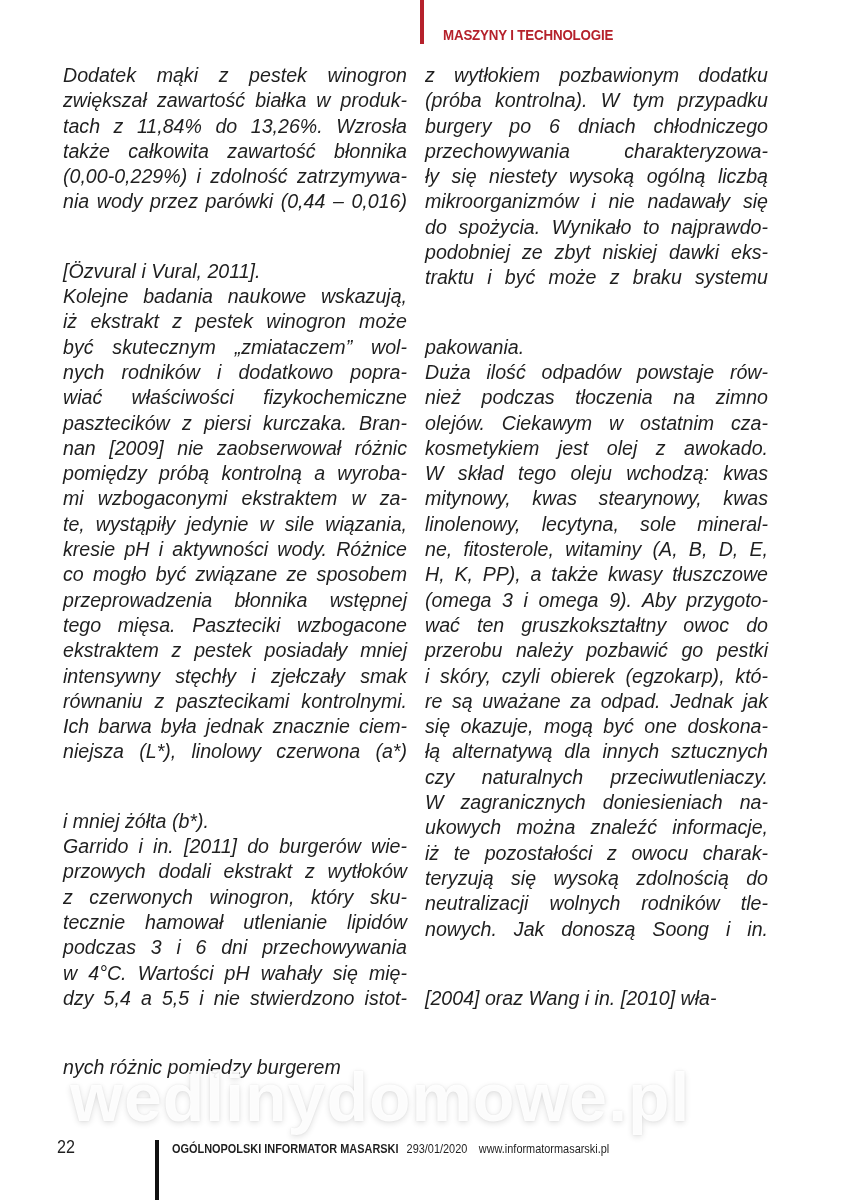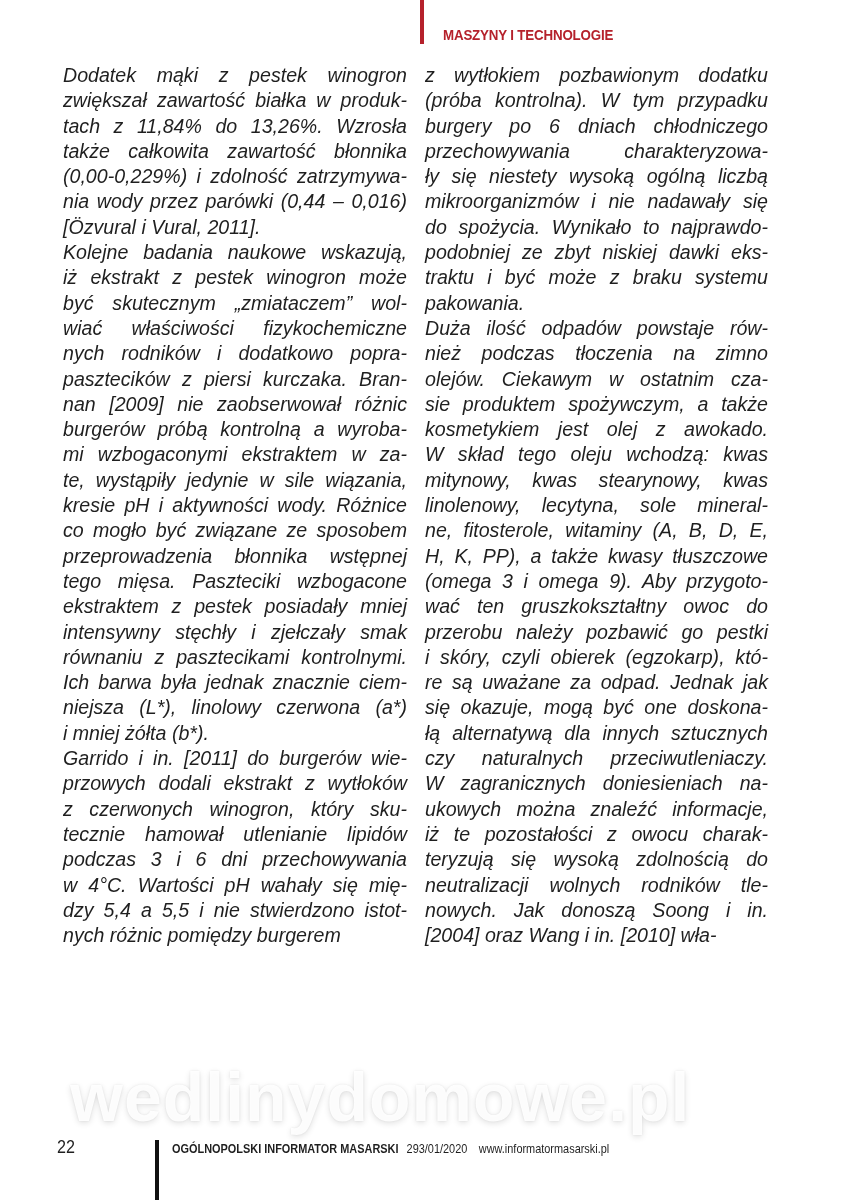--- a/index.html
+++ b/index.html
@@ -60,20 +60,21 @@
     }
     .line {
       display: block;
       text-align: justify;
       text-align-last: justify;
       white-space: nowrap;
       height: 25.3px;
     }
     .line.last {
       text-align-last: left;
+      margin-top: 44px;
     }
     .watermark {
       position: absolute;
       left: 70px;
       top: 1058px;
       font-family: "Liberation Sans", sans-serif;
       font-weight: bold;
       font-size: 68px;
       letter-spacing: 1px;
       color: rgba(255,255,255,0.92);
@@ -132,25 +133,25 @@
       <span class="line">tach z 11,84% do 13,26%. Wzrosła</span>
       <span class="line">także całkowita zawartość błonnika</span>
       <span class="line">(0,00-0,229%) i zdolność zatrzymywa-</span>
       <span class="line">nia wody przez parówki (0,44 – 0,016)</span>
       <span class="line last">[Özvural i Vural, 2011].</span>
     </p>
     <p class="para">
       <span class="line">Kolejne badania naukowe wskazują,</span>
       <span class="line">iż ekstrakt z pestek winogron może</span>
       <span class="line">być skutecznym „zmiataczem” wol-</span>
+      <span class="line">nych rodników i dodatkowo popra-</span>
       <span class="line">wiać właściwości fizykochemiczne</span>
-      <span class="line">nych rodników i dodatkowo popra-</span>
       <span class="line">pasztecików z piersi kurczaka. Bran-</span>
       <span class="line">nan [2009] nie zaobserwował różnic</span>
-      <span class="line">burgerów próbą kontrolną a wyroba-</span>
+      <span class="line">pomiędzy próbą kontrolną a wyroba-</span>
       <span class="line">mi wzbogaconymi ekstraktem w za-</span>
       <span class="line">te, wystąpiły jedynie w sile wiązania,</span>
       <span class="line">kresie pH i aktywności wody. Różnice</span>
       <span class="line">co mogło być związane ze sposobem</span>
       <span class="line">przeprowadzenia błonnika wstępnej</span>
       <span class="line">tego mięsa. Paszteciki wzbogacone</span>
       <span class="line">ekstraktem z pestek posiadały mniej</span>
       <span class="line">intensywny stęchły i zjełczały smak</span>
       <span class="line">równaniu z pasztecikami kontrolnymi.</span>
       <span class="line">Ich barwa była jednak znacznie ciem-</span>
@@ -178,21 +179,20 @@
       <span class="line">mikroorganizmów i nie nadawały się</span>
       <span class="line">do spożycia. Wynikało to najprawdo-</span>
       <span class="line">podobniej ze zbyt niskiej dawki eks-</span>
       <span class="line">traktu i być może z braku systemu</span>
       <span class="line last">pakowania.</span>
     </p>
     <p class="para">
       <span class="line">Duża ilość odpadów powstaje rów-</span>
       <span class="line">nież podczas tłoczenia na zimno</span>
       <span class="line">olejów. Ciekawym w ostatnim cza-</span>
-      <span class="line">sie produktem spożywczym, a także</span>
       <span class="line">kosmetykiem jest olej z awokado.</span>
       <span class="line">W skład tego oleju wchodzą: kwas</span>
       <span class="line">mitynowy, kwas stearynowy, kwas</span>
       <span class="line">linolenowy, lecytyna, sole mineral-</span>
       <span class="line">ne, fitosterole, witaminy (A, B, D, E,</span>
       <span class="line">H, K, PP), a także kwasy tłuszczowe</span>
       <span class="line">(omega 3 i omega 9). Aby przygoto-</span>
       <span class="line">wać ten gruszkokształtny owoc do</span>
       <span class="line">przerobu należy pozbawić go pestki</span>
       <span class="line">i skóry, czyli obierek (egzokarp), któ-</span>

